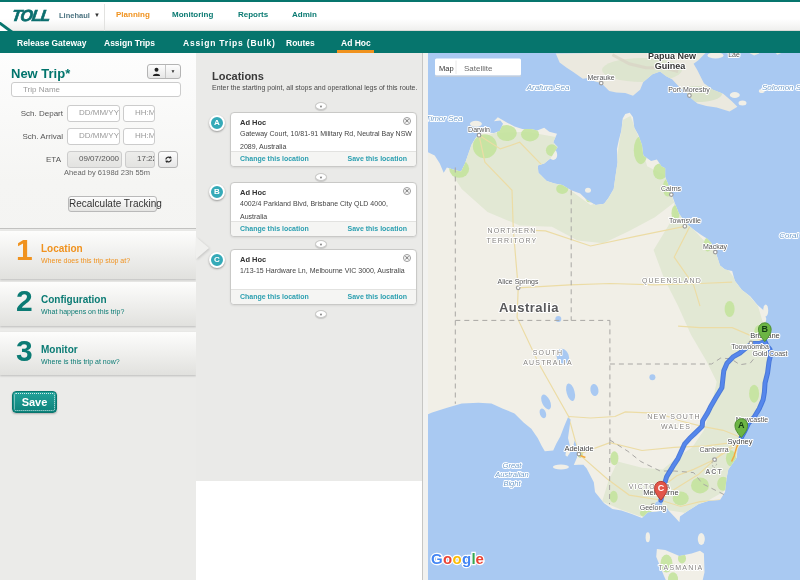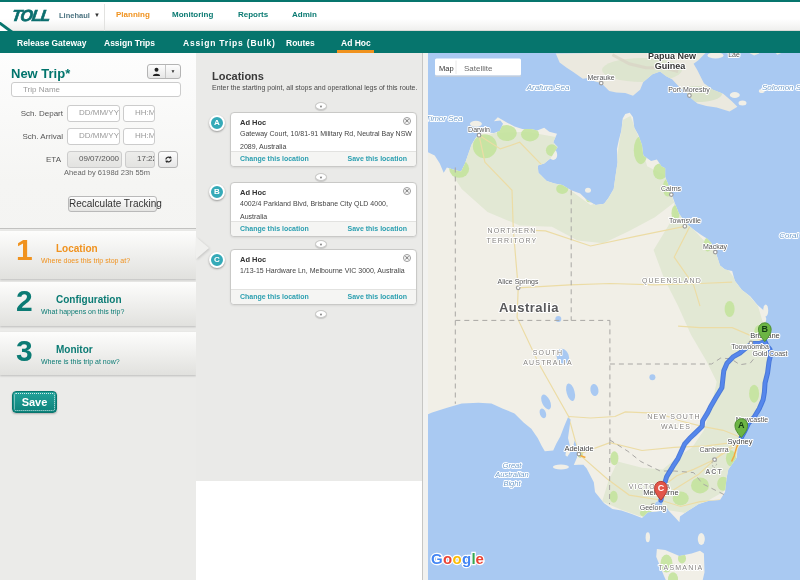--- a/index.html
+++ b/index.html
@@ -26,21 +26,21 @@
 .lbl{position:absolute;font-size:8px;color:#555;text-align:right}
 .dis{background:linear-gradient(#ededeb,#e3e3e1);color:#555;text-align:center}
 .refbtn{position:absolute;left:158px;top:98px;width:20px;height:16.5px;border:1px solid #b4b4b4;border-radius:3px;background:linear-gradient(#fdfdfd,#e6e6e6);text-align:center;font-size:9px;line-height:14px;color:#222;font-weight:bold}
 .ahead{position:absolute;left:0;top:115px;width:150px;text-align:right;font-size:7.5px;color:#666}
 .recalc{position:absolute;left:68px;top:143px;width:89px;height:16px;border:1px solid #b9b9b9;border-radius:3px;background:linear-gradient(#fdfdfd,#e4e4e2);font-size:10px;color:#333;text-align:center;line-height:14px;white-space:nowrap}
 .sep{position:absolute;left:0;top:175px;width:196px;height:1px;background:#c2c2c0}
 
 .steps{position:absolute;left:0;top:176px;width:196px;height:351px;background:#ebebe9}
 .step{position:absolute;left:0;width:196px;background:linear-gradient(#fdfdfc,#e1e1de);box-shadow:0 1px 2px rgba(0,0,0,.2)}
 .step .num{position:absolute;left:16px;top:2px;font-size:30px;font-weight:bold;color:#0b7b74}
-.step .tt{position:absolute;left:56px;top:12px;font-size:10px;font-weight:bold;color:#0b7b74}
+.step .tt{position:absolute;left:41px;top:12px;font-size:10px;font-weight:bold;color:#0b7b74}
 .step .ss{position:absolute;left:41px;top:26px;font-size:7px;color:#0b7b74}
 .step.on .num,.step.on .tt,.step.on .ss{color:#f0921e}
 .s1arrow{position:absolute;left:196px;top:237px;z-index:6;width:0;height:0;border-top:11px solid transparent;border-bottom:11px solid transparent;border-left:13px solid #f0f0ee;filter:drop-shadow(1px 1px 1px rgba(0,0,0,.15))}
 .savebtn{position:absolute;left:12px;top:162px;width:45px;height:22px;background:linear-gradient(#23a29a,#0c827a);border:1px solid #0a756e;border-radius:4px;color:#fff;font-size:11px;font-weight:bold;text-align:center;line-height:20px;box-shadow:0 1px 2px rgba(0,0,0,.25);outline:1px dotted rgba(255,255,255,.8);outline-offset:-3px}
 
 .mid{position:absolute;left:196px;top:53px;width:232px;height:428px;background:#eaeae8}
 .mid .h2{position:absolute;left:16px;top:17px;font-size:11px;font-weight:bold;color:#3a3a3a}
 .mid .sub{position:absolute;left:16px;top:31px;font-size:7px;color:#4a4a4a;white-space:nowrap}
 .oval{position:absolute;left:119px;width:12px;height:8px;border:1px solid #c9c9c7;border-radius:50%;background:#fff;box-shadow:0 1px 1px rgba(0,0,0,.15);text-align:center;font-size:4px;line-height:7px;color:#777}
 .card{position:absolute;left:34px;width:187px;background:#fff;border:1px solid #c9c9c7;border-radius:4px;box-shadow:0 1px 2px rgba(0,0,0,.08)}

